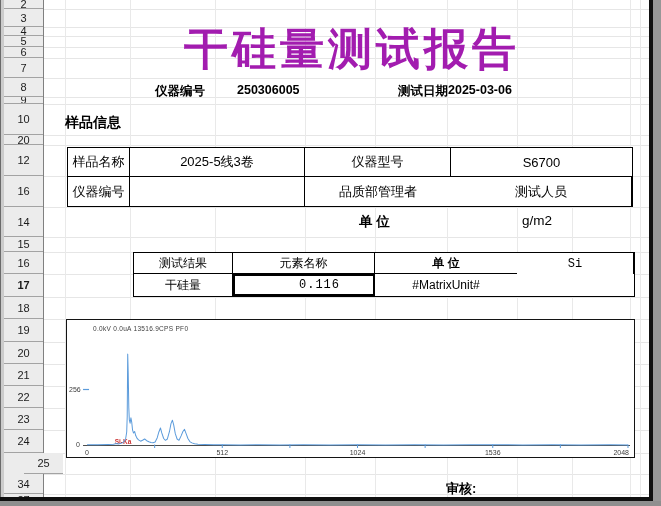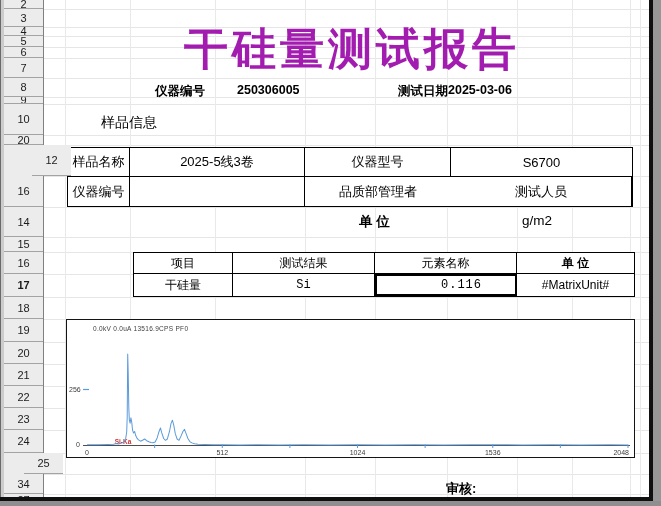--- a/index.html
+++ b/index.html
@@ -20,21 +20,21 @@
   }
   .row-header-cell.active{font-weight:bold;}
   
   .gridline-h{left:44px;width:605px;height:1px;background:#e6e6e6;z-index:1;}
   .gridline-v{top:0;width:1px;height:497px;background:#e9e9e9;z-index:1;}
   
   #report-title{left:54px;top:25px;width:596px;text-align:center;
     font-size:44px;line-height:48px;font-weight:900;letter-spacing:4px;color:#a21caf;z-index:3;}
   .field-label{font-size:12.5px;font-weight:700;color:#000;z-index:3;white-space:nowrap;}
   .field-value{font-size:12.5px;font-weight:700;color:#000;z-index:3;white-space:nowrap;}
-  #section-heading{left:65px;top:114px;font-size:14px;font-weight:400;color:#000;z-index:3;margin-left:36px;}
+  #section-heading{left:65px;top:114px;font-size:14px;font-weight:700;color:#000;z-index:3;}
   
   #sample-table{left:67px;top:147px;width:566px;height:60px;background:#fff;
     border:1.5px solid #000;box-sizing:border-box;display:grid;
     grid-template-columns:62px 175px 146px 1fr;grid-template-rows:1fr 1fr;z-index:3;}
   #sample-table .cell{border-right:1.5px solid #000;border-bottom:1.5px solid #000;
     display:flex;align-items:center;justify-content:center;font-size:13px;color:#000;box-sizing:border-box;}
   #sample-table .cell.last-col{border-right:none;}
   #sample-table .cell.last-row{border-bottom:none;}
   
   #unit-label{left:305px;top:213px;width:139px;text-align:center;font-size:13.5px;font-weight:700;z-index:3;}
@@ -70,21 +70,21 @@
     <div class="row-header-cell" style="height: 9px; line-height: 9px;">2</div>
     <div class="row-header-cell" style="height: 18px; line-height: 18px;">3</div>
     <div class="row-header-cell" style="height: 9px; line-height: 9px;">4</div>
     <div class="row-header-cell" style="height: 11px; line-height: 11px;">5</div>
     <div class="row-header-cell" style="height: 11px; line-height: 11px;">6</div>
     <div class="row-header-cell" style="height: 20px; line-height: 20px;">7</div>
     <div class="row-header-cell" style="height: 19px; line-height: 19px;">8</div>
     <div class="row-header-cell" style="height: 7px; line-height: 7px;">9</div>
     <div class="row-header-cell" style="height: 31px; line-height: 31px;">10</div>
     <div class="row-header-cell" style="height: 10px; line-height: 10px;">20</div>
-    <div class="row-header-cell" style="height: 31px; line-height: 31px; margin-left: 28px;">12</div>
+    <div class="row-header-cell" style="height: 31px; line-height: 31px;">12</div>
     <div class="row-header-cell" style="height: 31px; line-height: 31px;">16</div>
     <div class="row-header-cell" style="height: 30px; line-height: 30px;">14</div>
     <div class="row-header-cell" style="height: 15px; line-height: 15px;">15</div>
     <div class="row-header-cell" style="height: 22px; line-height: 22px;">16</div>
     <div class="row-header-cell active" style="height: 23px; line-height: 23px;">17</div>
     <div class="row-header-cell" style="height: 22px; line-height: 22px;">18</div>
     <div class="row-header-cell" style="height: 23px; line-height: 23px;">19</div>
     <div class="row-header-cell" style="height: 22px; line-height: 22px;">20</div>
     <div class="row-header-cell" style="height: 22px; line-height: 22px;">21</div>
     <div class="row-header-cell" style="height: 22px; line-height: 22px;">22</div>
@@ -149,26 +149,25 @@
   <div class="cell last-row">仪器编号</div>
   <div class="cell last-row"></div>
   <div class="cell last-col last-row">品质部管理者</div>
   <div class="cell last-row">测试人员</div>
 </div>
 
 <div class="abs" id="unit-label">单  位</div>
 <div class="abs" id="unit-value">g/m2</div>
 
 <div class="abs" id="result-table">
-  <div class="cell">项目</div>
   <div class="cell">测试结果</div>
   <div class="cell">元素名称</div>
   <div class="cell last-col bold">单  位</div>
+  <div class="cell last-row mono">Si</div>
   <div class="cell last-row">干硅量</div>
-  <div class="cell last-row mono">Si</div>
   <div class="cell last-row mono" id="result-cell-value">0.116</div>
   <div class="cell last-col last-row">#MatrixUnit#</div>
 </div>
 
 <div class="abs" id="spectrum-chart">
     <svg viewBox="0 0 566 135">
       <line x1="16" y1="124.5" x2="562" y2="124.5" stroke="#4d4d4d" stroke-width="1"></line>
       <line x1="87.5" y1="123.5" x2="87.5" y2="127" stroke="#5b9bdb" stroke-width="1"></line>
       <line x1="155" y1="123.5" x2="155" y2="127" stroke="#5b9bdb" stroke-width="1"></line>
       <line x1="222.5" y1="123.5" x2="222.5" y2="127" stroke="#5b9bdb" stroke-width="1"></line>

